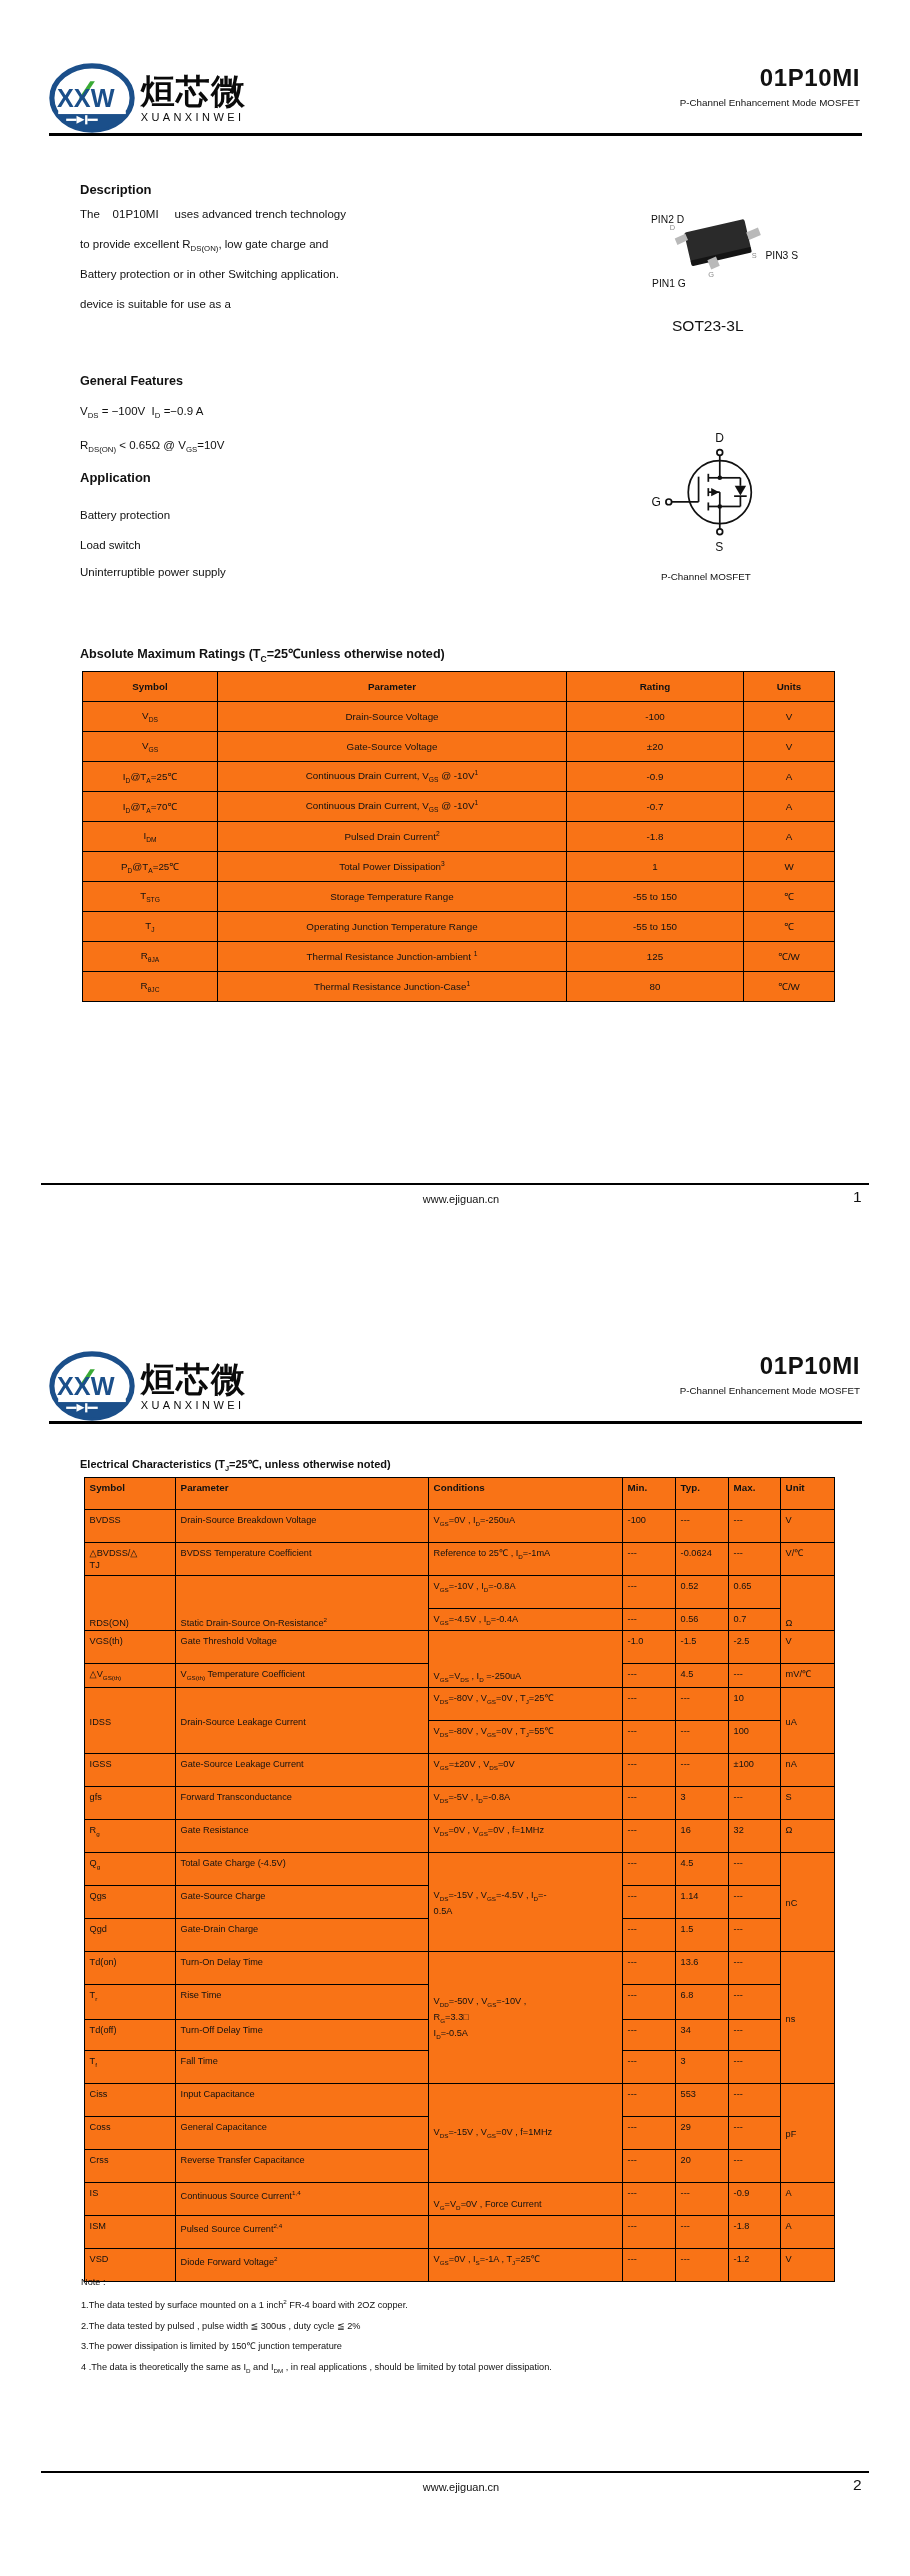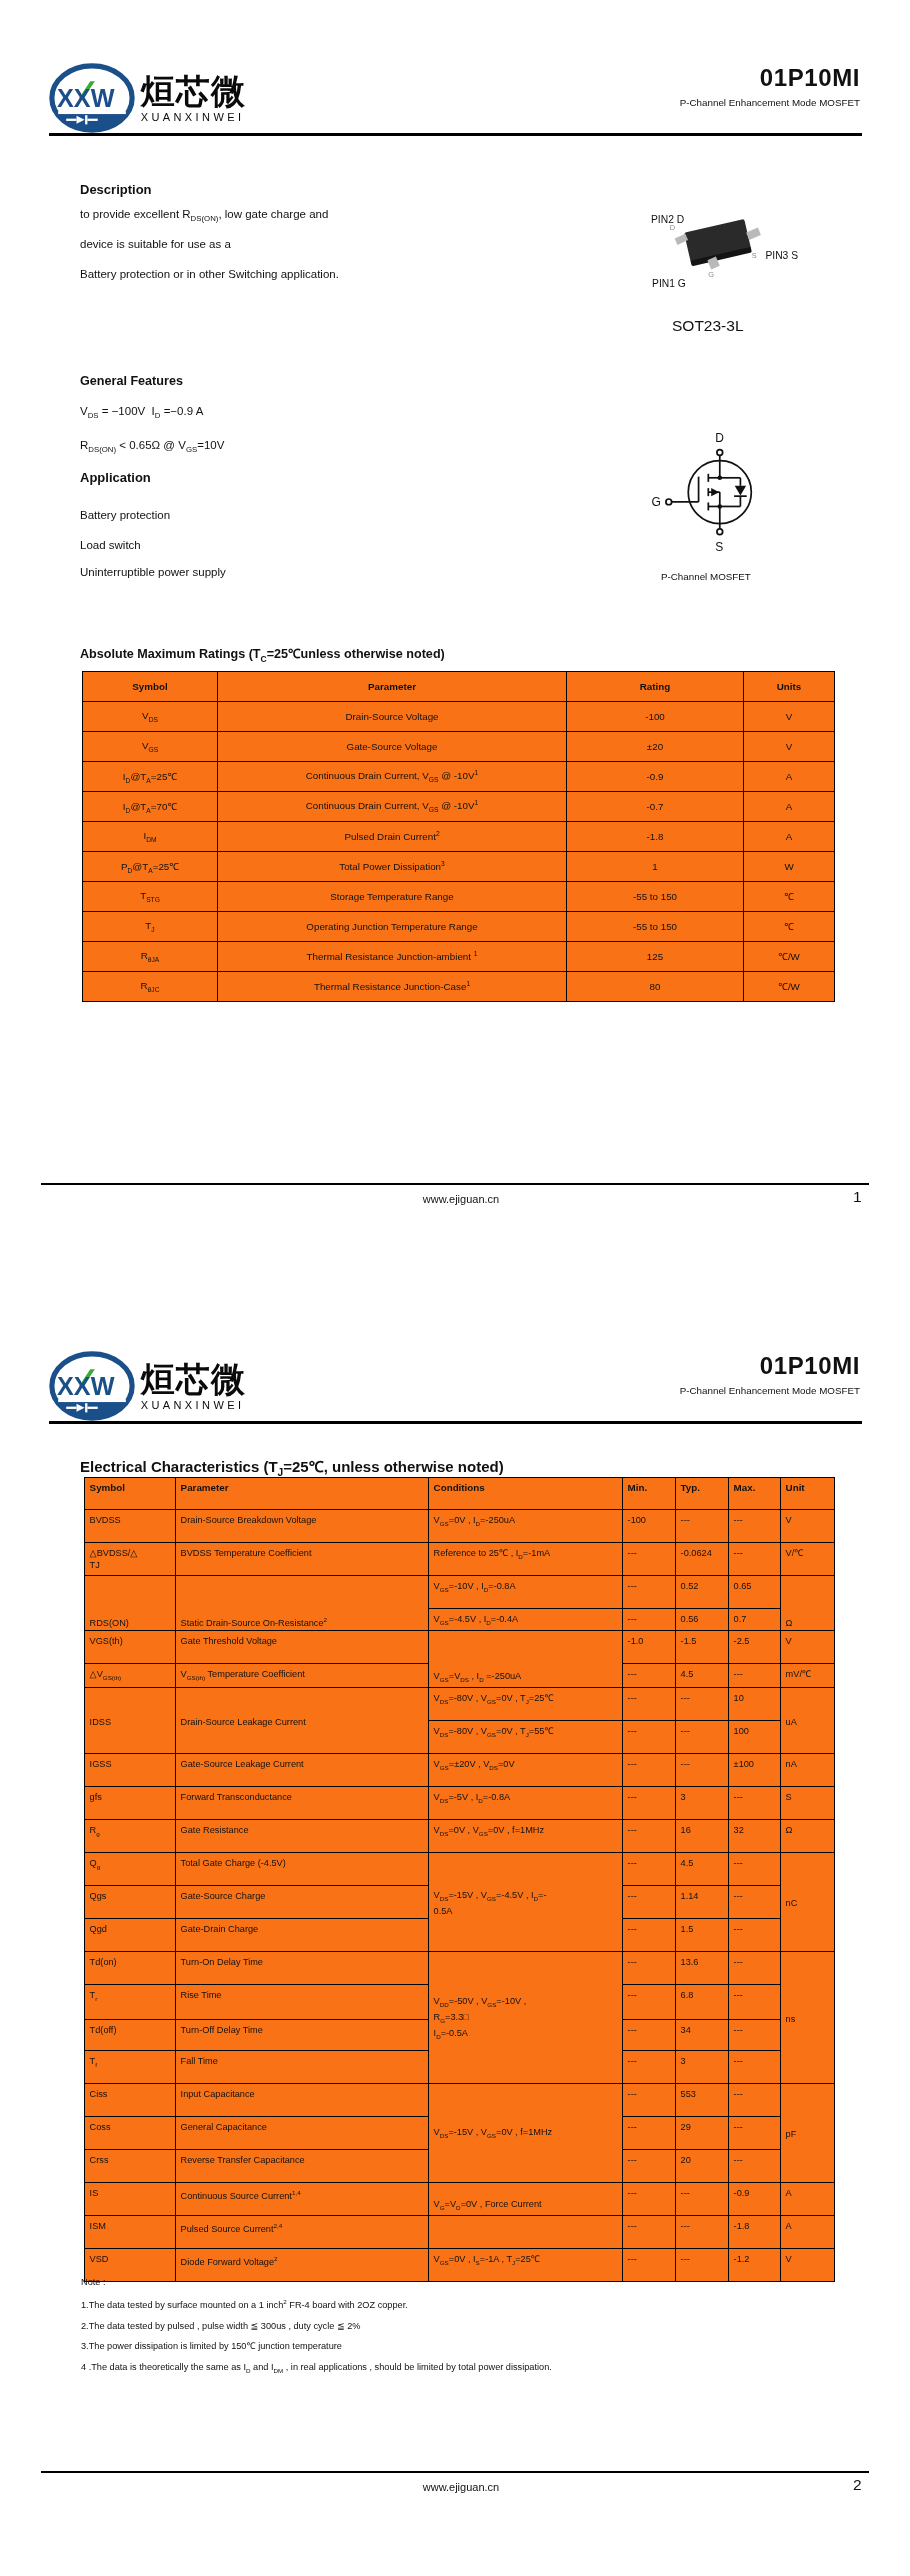--- a/index.html
+++ b/index.html
@@ -83,23 +83,24 @@
   </div>
 
   <div class="title-block">
     <div class="part-number">01P10MI</div>
     <div class="subtitle">P-Channel Enhancement Mode MOSFET</div>
   </div>
   <div class="header-rule"></div>
 
   <div class="sec-heading" style="top:182px;">Description</div>
   <div class="desc-lines">
+    <div class="desc-line">The    01P10MI     uses advanced trench technology</div>
     <div class="desc-line">to provide excellent R<sub>DS(ON)</sub>, low gate charge and</div>
+    <div class="desc-line">Battery protection or in other Switching application.</div>
     <div class="desc-line">device is suitable for use as a</div>
-    <div class="desc-line">Battery protection or in other Switching application.</div>
   </div>
 
   <svg class="figure" style="left:622px;top:201px;" width="201" height="103" viewBox="0 0 350 180">
     <g transform="rotate(-13 170 72)">
       <rect x="113" y="42" width="108" height="56" rx="4" fill="#2a2a2a"></rect>
       <rect x="113" y="92" width="108" height="10" rx="3" fill="#141414"></rect>
       <polygon points="95,48 115,44 117,56 97,60" fill="#b9b9b9"></polygon>
       <polygon points="219,66 241,62 243,76 221,80" fill="#b9b9b9"></polygon>
       <polygon points="142,98 158,95 161,112 145,115" fill="#b9b9b9"></polygon>
     </g>
@@ -258,21 +259,21 @@
       <div class="logo-en">XUANXINWEI</div>
     </div>
   </div>
 
   <div class="title-block">
     <div class="part-number">01P10MI</div>
     <div class="subtitle">P-Channel Enhancement Mode MOSFET</div>
   </div>
   <div class="header-rule"></div>
 
-  <div class="sec-heading" style="top:168px;font-size:15px;">Electrical Characteristics (T<sub>J</sub>=25℃, unless otherwise noted)</div>
+  <div class="sec-heading" style="top:168px;font-size:11px;">Electrical Characteristics (T<sub>J</sub>=25℃, unless otherwise noted)</div>
   <table class="ec">
       <colgroup>
         <col style="width: 91px;">
         <col style="width: 253px;">
         <col style="width: 194px;">
         <col style="width: 53px;">
         <col style="width: 53px;">
         <col style="width: 52px;">
         <col style="width: 54px;">
       </colgroup>

